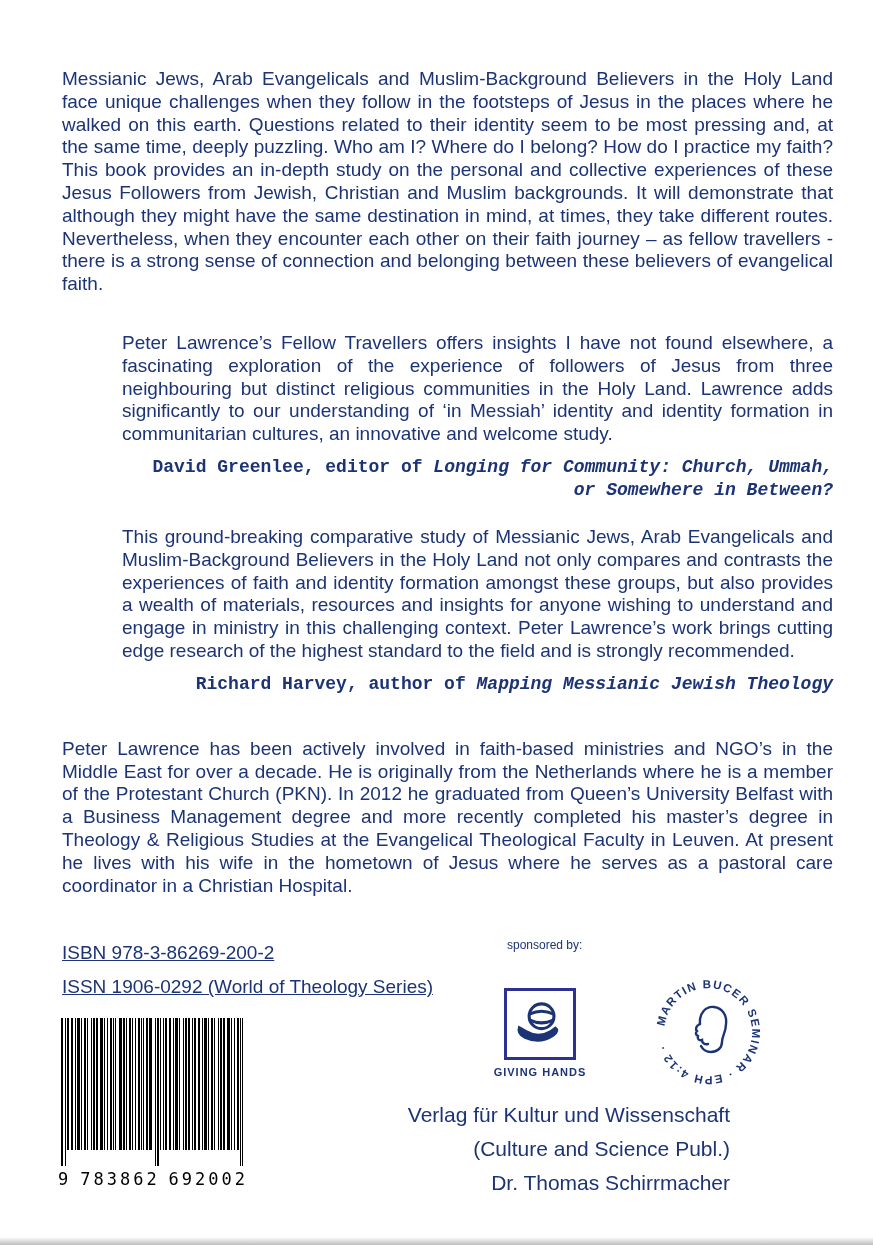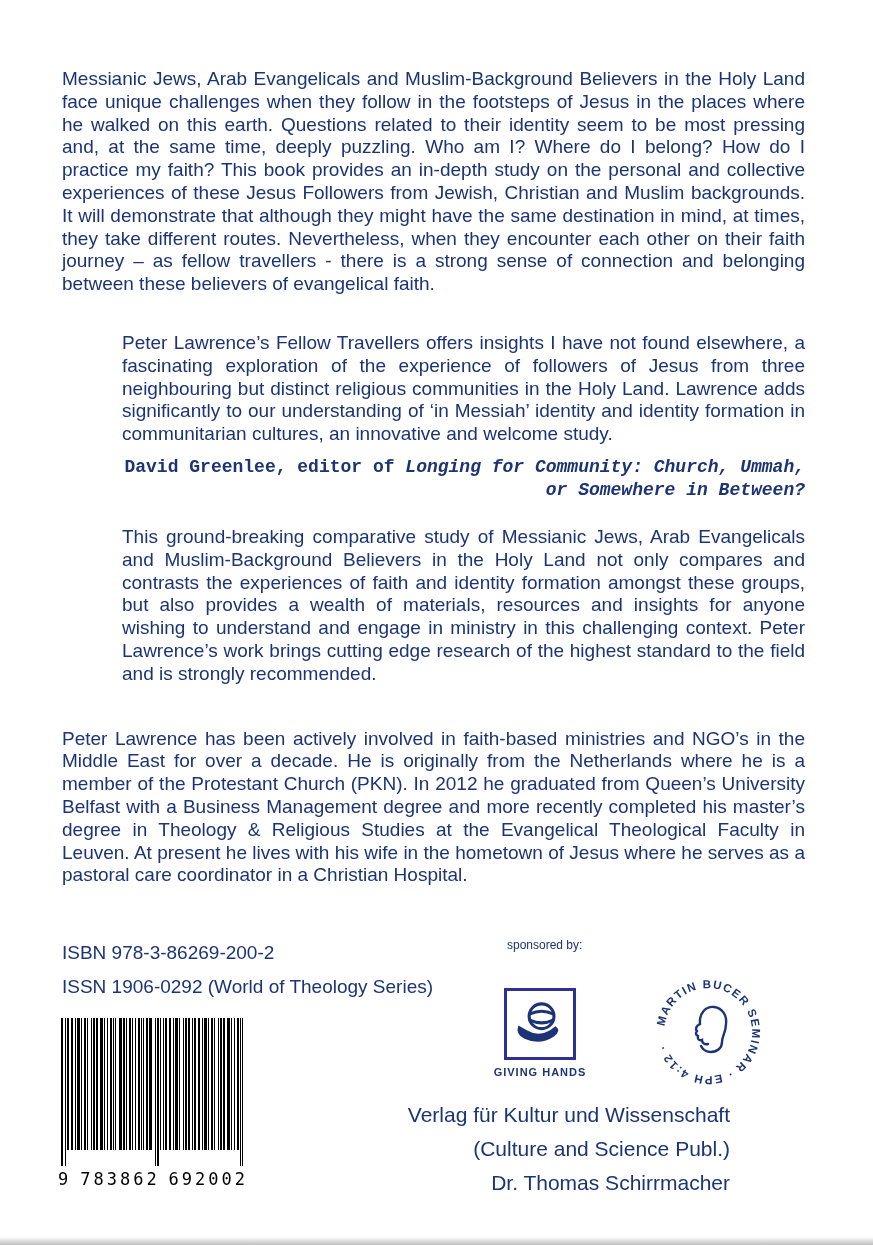--- a/index.html
+++ b/index.html
@@ -11,39 +11,39 @@
   html,body{margin:0;padding:0;background:#f2f2f2;}
   .page{
     position:relative;
     width:873px;height:1245px;
     background:var(--page-bg);
     font-family:"Liberation Sans", sans-serif;
     color:var(--text);
     overflow:hidden;
     margin:0 auto;
   }
-  .content{padding:68px 68px 0 62px;}
+  .content{padding:68px 40px 0 62px;}
   .body-text{
     font-size:19px;line-height:1.2;
     text-align:justify;margin:0;color:var(--text);
   }
   .blurb{margin-left:60px;}
   .blurb-1{margin-top:36px;}
   .blurb-2{margin-top:24px;}
   .attribution{
     margin:10px 0 0 0;
     text-align:right;
     font-size:18px;line-height:1.28;
     font-weight:bold;color:var(--text);font-family:Liberation Mono, monospace;
   }
   .attribution .work{font-style:italic;}
   .bio{margin-top:42px;}
 
   .isbn-block{position:absolute;left:62px;top:936px;font-size:19px;line-height:34px;}
-  .isbn-block div{white-space:nowrap;}
+  .isbn-block div{white-space:nowrap;text-decoration:underline;}
 
   .sponsored{position:absolute;left:507px;top:938px;font-size:12px;}
 
   
   .gh-logo{position:absolute;left:485px;top:988px;width:110px;text-align:center;}
   .gh-box{
     width:72px;height:72px;margin:0 auto;
     border:3px solid var(--logo-blue);
     background:#fff;box-sizing:border-box;
     display:flex;align-items:center;justify-content:center;
@@ -90,20 +90,21 @@
 
     <p class="body-text">Messianic Jews, Arab Evangelicals and Muslim-Background Believers in the Holy Land face unique challenges when they follow in the footsteps of Jesus in the places where he walked on this earth. Questions related to their identity seem to be most pressing and, at the same time, deeply puzzling. Who am I? Where do I belong? How do I practice my faith? This book provides an in-depth study on the personal and collective experiences of these Jesus Followers from Jewish, Christian and Muslim backgrounds. It will demonstrate that although they might have the same destination in mind, at times, they take different routes. Nevertheless, when they encounter each other on their faith journey – as fellow travellers - there is a strong sense of connection and belonging between these believers of evangelical faith.</p>
 
     <div class="blurb blurb-1">
       <p class="body-text">Peter Lawrence’s Fellow Travellers offers insights I have not found elsewhere, a fascinating exploration of the experience of followers of Jesus from three neighbouring but distinct religious communities in the Holy Land. Lawrence adds significantly to our understanding of ‘in Messiah’ identity and identity formation in communitarian cultures, an innovative and welcome study.</p>
       <p class="attribution"><span>David Greenlee, editor of </span><span class="work">Longing for Community: Church, Ummah, or Somewhere in Between?</span></p>
     </div>
 
     <div class="blurb blurb-2">
       <p class="body-text">This ground-breaking comparative study of Messianic Jews, Arab Evangelicals and Muslim-Background Believers in the Holy Land not only compares and contrasts the experiences of faith and identity formation amongst these groups, but also provides a wealth of materials, resources and insights for anyone wishing to understand and engage in ministry in this challenging context. Peter Lawrence’s work brings cutting edge research of the highest standard to the field and is strongly recommended.</p>
+      <p class="attribution"><span>Richard Harvey, author of </span><span class="work">Mapping Messianic Jewish Theology</span></p>
     </div>
 
     <p class="body-text bio">Peter Lawrence has been actively involved in faith-based ministries and NGO’s in the Middle East for over a decade. He is originally from the Netherlands where he is a member of the Protestant Church (PKN). In 2012 he graduated from Queen’s University Belfast with a Business Management degree and more recently completed his master’s degree in Theology &amp; Religious Studies at the Evangelical Theological Faculty in Leuven. At present he lives with his wife in the hometown of Jesus where he serves as a pastoral care coordinator in a Christian Hospital.</p>
 
   </div>
 
   <div class="isbn-block">
     <div>ISBN 978-3-86269-200-2</div>
     <div>ISSN 1906-0292 (World of Theology Series)</div>
   </div>

